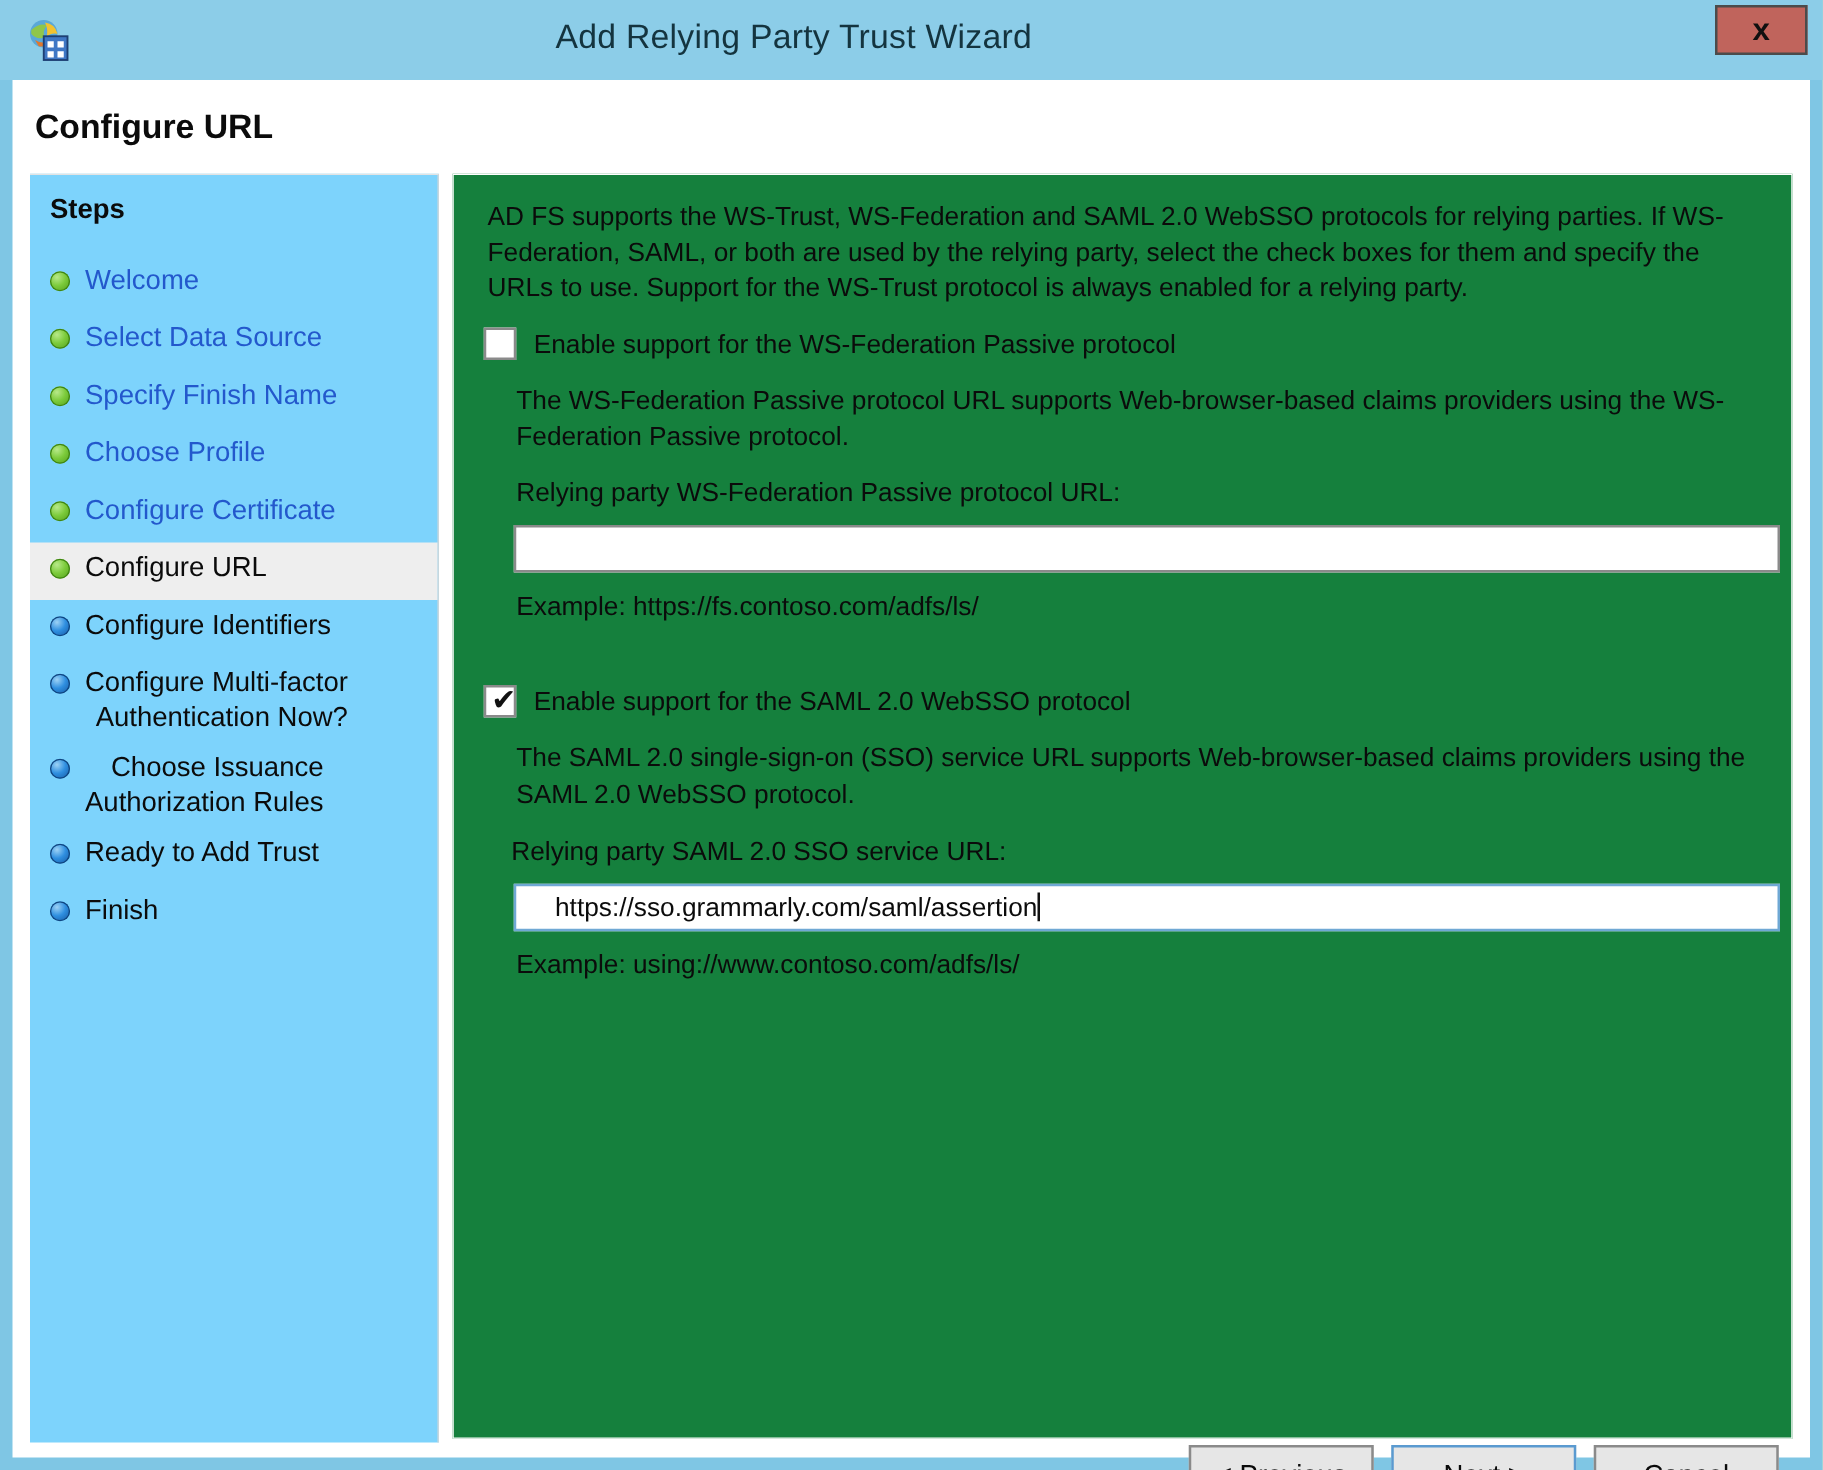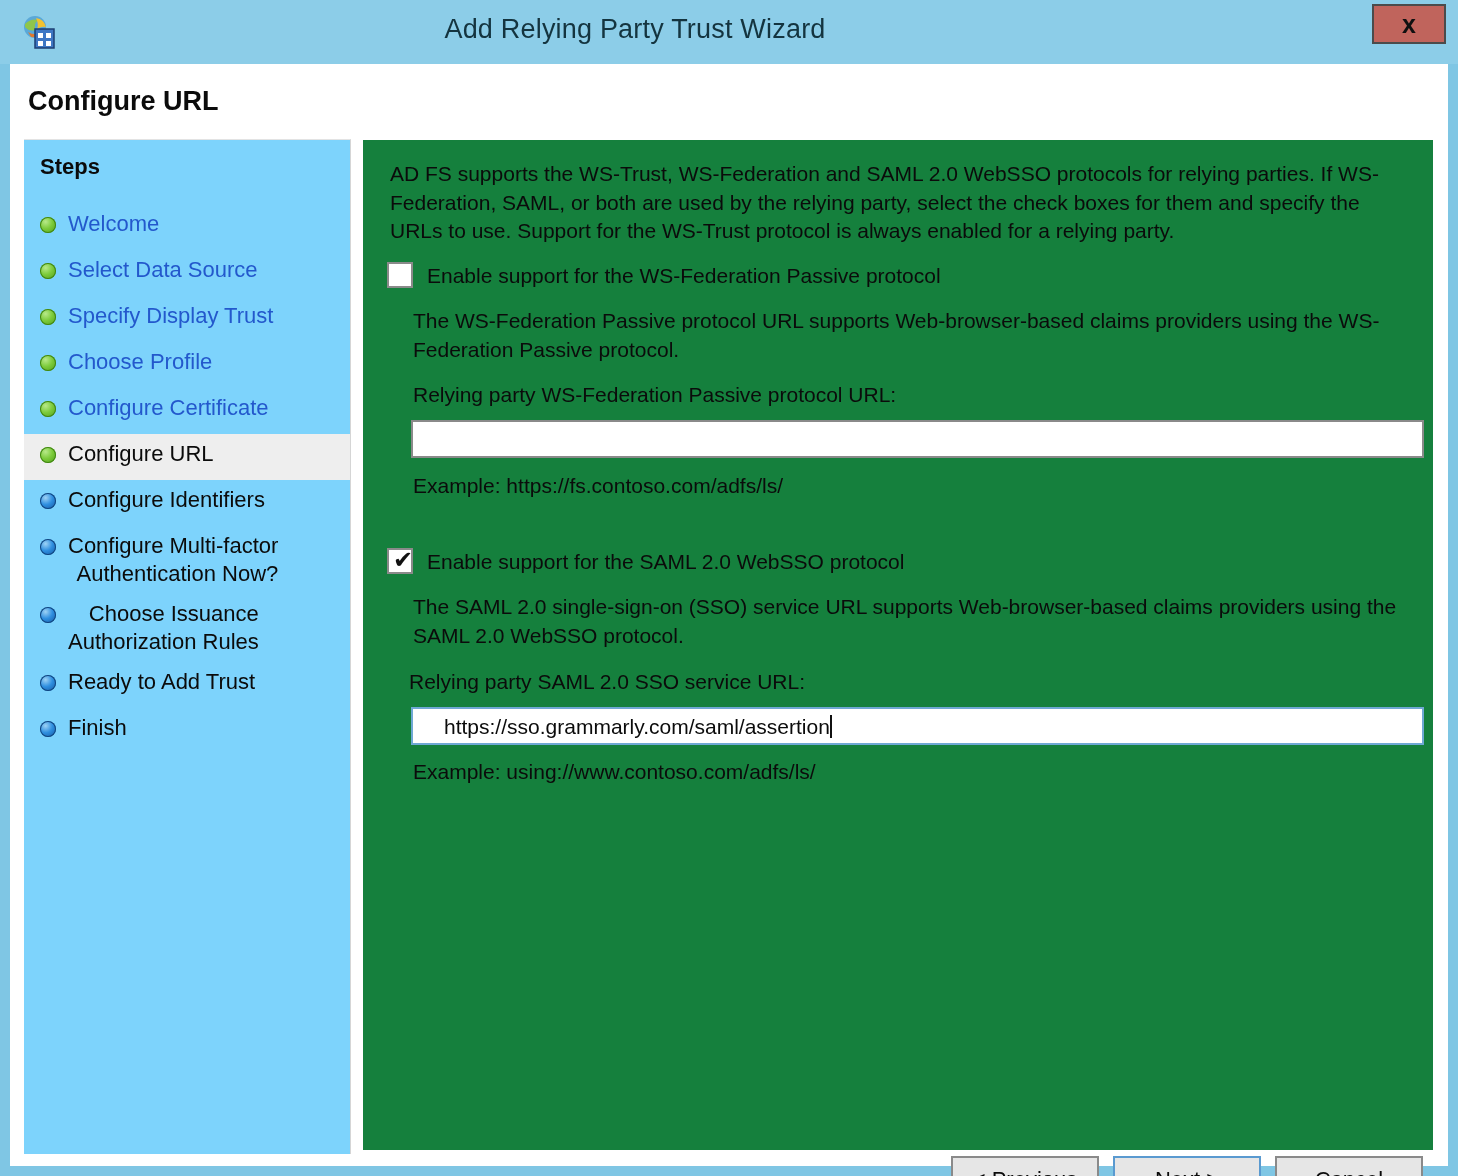--- a/index.html
+++ b/index.html
@@ -264,21 +264,21 @@
           <span class="step-label link">Welcome</span>
         </div>
 
         <div class="step">
           <span class="bullet done"></span>
           <span class="step-label link">Select Data Source</span>
         </div>
 
         <div class="step">
           <span class="bullet done"></span>
-          <span class="step-label link">Specify Display Trust</span>
+          <span class="step-label link">Specify Finish Name</span>
         </div>
 
         <div class="step">
           <span class="bullet done"></span>
           <span class="step-label link">Choose Profile</span>
         </div>
 
         <div class="step">
           <span class="bullet done"></span>
           <span class="step-label link">Configure Certificate</span>

